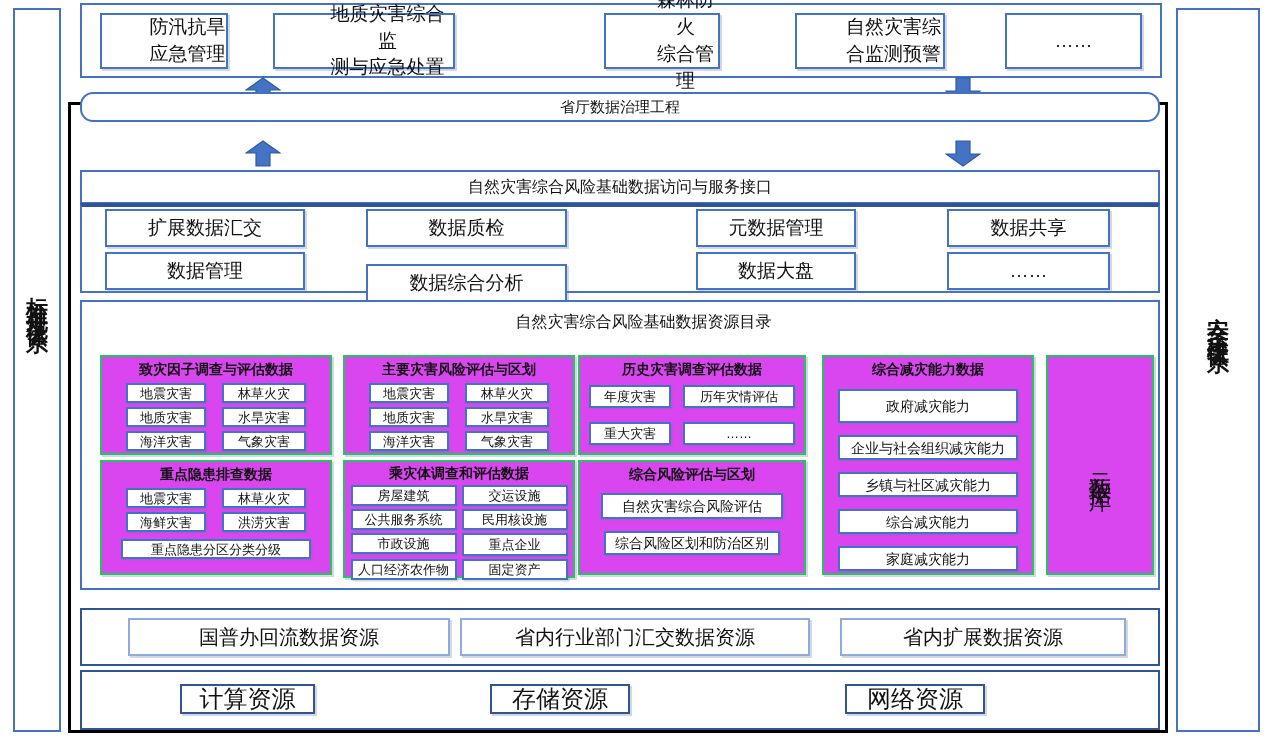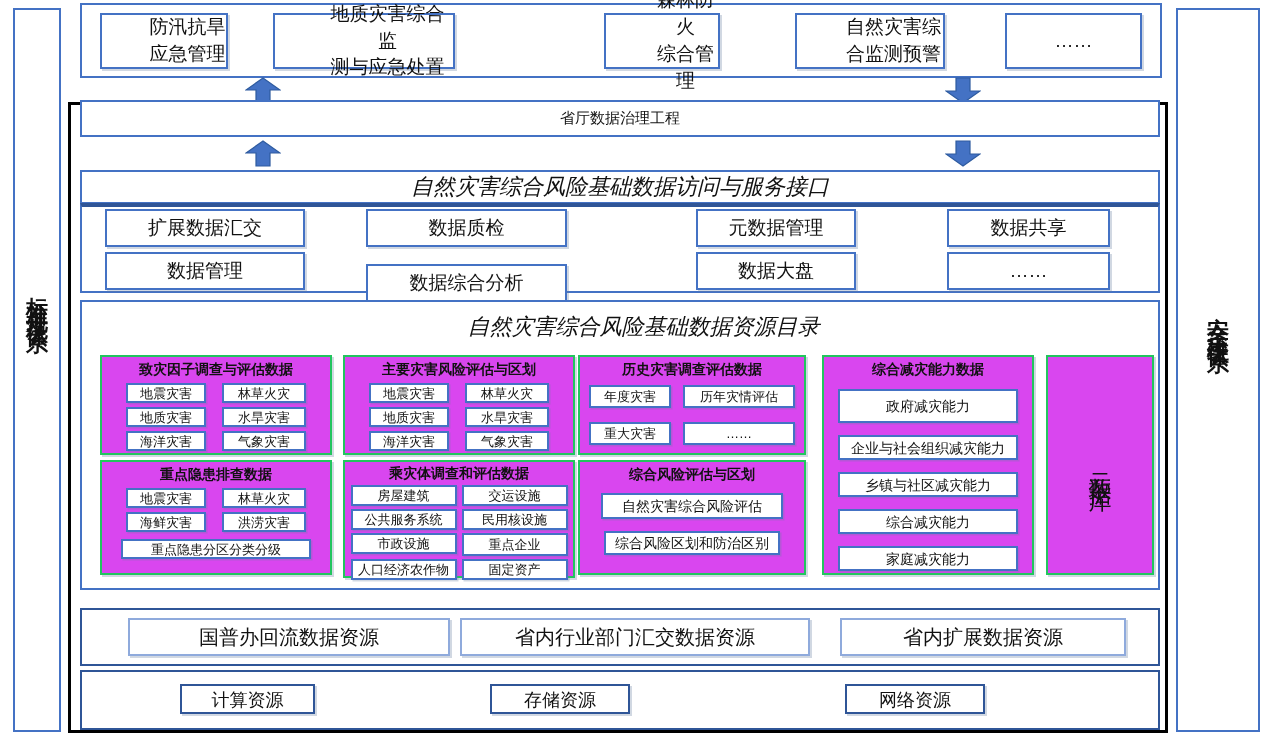--- a/index.html
+++ b/index.html
@@ -23,33 +23,33 @@
     font-size:22px;font-weight:bold;letter-spacing:7px;line-height:1;
   }
   .vtext-meta{
     writing-mode:vertical-rl;text-orientation:upright;
     font-size:23px;letter-spacing:5px;line-height:1;
   }
   
   .app-box{font-size:19px;line-height:1.42;}
   
   .band-sm{font-size:15px;}
-  .band-lg{font-size:22px;font-style:italic;}
+  .band-lg{font-size:16px;}
   
   .pbox{font-size:19px;}
   
   .group{border:2px solid #22c55e;background:#d946ef;}
   .group-title{font-size:14px;font-weight:bold;text-align:center;padding-top:4px;}
   .sbox{border:2px solid #4472C4;background:#fff;box-sizing:border-box;
         display:flex;align-items:center;justify-content:center;
         font-size:13px;line-height:1;box-shadow:1.5px 1.5px 0 rgba(104,126,160,0.30);}
   .grid-center{display:grid;justify-content:center;margin-top:4px;}
   
   .res-box{font-size:20px;}
-  .infra-box{font-size:18px;align-items:flex-end;}
+  .infra-box{font-size:24px;}
   .arrow{position:absolute;width:36px;height:27px;}
 </style>
 </head>
 <body>
 
 <div class="canvas">
 
   <div class="abs bd-blue vbar" style="left:13px;top:8px;width:48px;height:724px;padding-bottom:140px;">
     <span class="vtext">标准规范体系</span>
   </div>
@@ -81,21 +81,21 @@
 
   <svg class="arrow" style="left:245px;top:77px;" viewBox="0 0 36 27">
     <path d="M18 1 L35 13 L25 13 L25 26 L11 26 L11 13 L1 13 Z" fill="#4472C4" stroke="#2E5B9F" stroke-width="1.2"></path>
   </svg>
   <svg class="arrow" style="left:945px;top:77px;" viewBox="0 0 36 27">
     <path d="M18 26 L1 14 L11 14 L11 1 L25 1 L25 14 L35 14 Z" fill="#4472C4" stroke="#2E5B9F" stroke-width="1.2"></path>
   </svg>
 
   <div class="abs black-box" style="left:68px;top:102px;width:1100px;height:631px;"></div>
 
-  <div class="abs bd-blue cc band-sm" style="left:80px;top:100px;width:1080px;height:37px;">
+  <div class="abs bd-blue cc band-sm" style="left:80px;top:92px;width:1080px;height:30px;border-radius:13px;">
     <span>省厅数据治理工程</span>
   </div>
 
   <svg class="arrow" style="left:245px;top:140px;" viewBox="0 0 36 27">
     <path d="M18 1 L35 13 L25 13 L25 26 L11 26 L11 13 L1 13 Z" fill="#4472C4" stroke="#2E5B9F" stroke-width="1.2"></path>
   </svg>
   <svg class="arrow" style="left:945px;top:140px;" viewBox="0 0 36 27">
     <path d="M18 26 L1 14 L11 14 L11 1 L25 1 L25 14 L35 14 Z" fill="#4472C4" stroke="#2E5B9F" stroke-width="1.2"></path>
   </svg>
 

